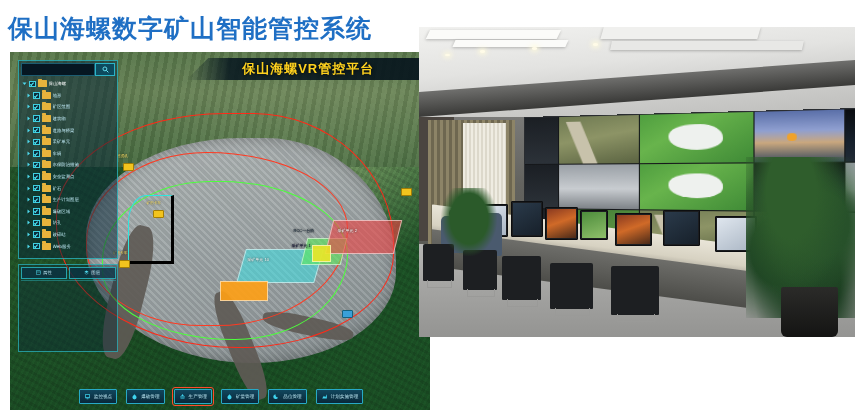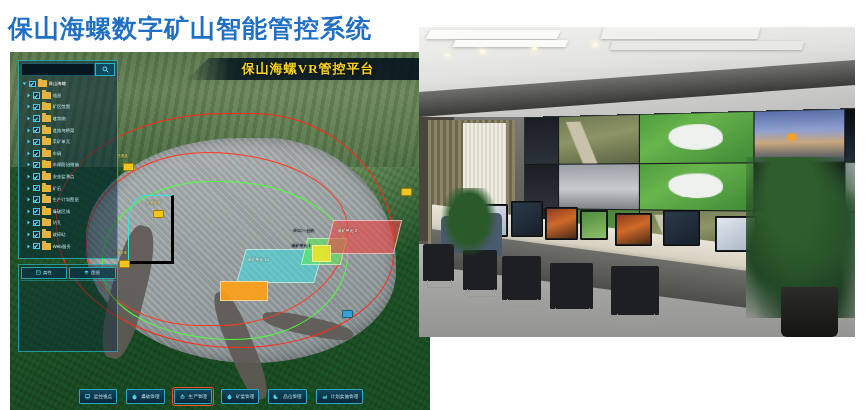--- a/index.html
+++ b/index.html
@@ -101,21 +101,21 @@
   .veh-lbl{position:absolute;font-size:3.6px;color:#ffe66b;white-space:nowrap;text-shadow:0 0 2px #000;}
   
   .vr-banner{
     position:absolute;right:0;top:6px;width:58%;height:22px;
     background:linear-gradient(90deg,rgba(8,20,26,0) 0%,rgba(8,24,32,.88) 18%,rgba(6,20,28,.92) 100%);
     clip-path:polygon(9% 0,100% 0,100% 100%,0 100%);
     display:flex;align-items:center;justify-content:center;
   }
   .vr-banner span{
     font-size:13px;font-weight:700;color:#ffd21e;letter-spacing:1px;
-    font-family:Liberation Serif, serif;
+    font-family:Liberation Sans, sans-serif;
     text-shadow:0 0 4px rgba(0,0,0,.9);
   }
   .vr-banner:after{
     content:"";position:absolute;left:0;bottom:-2px;width:100%;height:2px;background:#19c6e8;opacity:.75;
   }
 
   
   .tree-panel{
     position:absolute;left:8px;top:8px;width:98px;height:197px;
     background:rgba(10,40,56,.55);border:1px solid rgba(46,200,210,.7);

